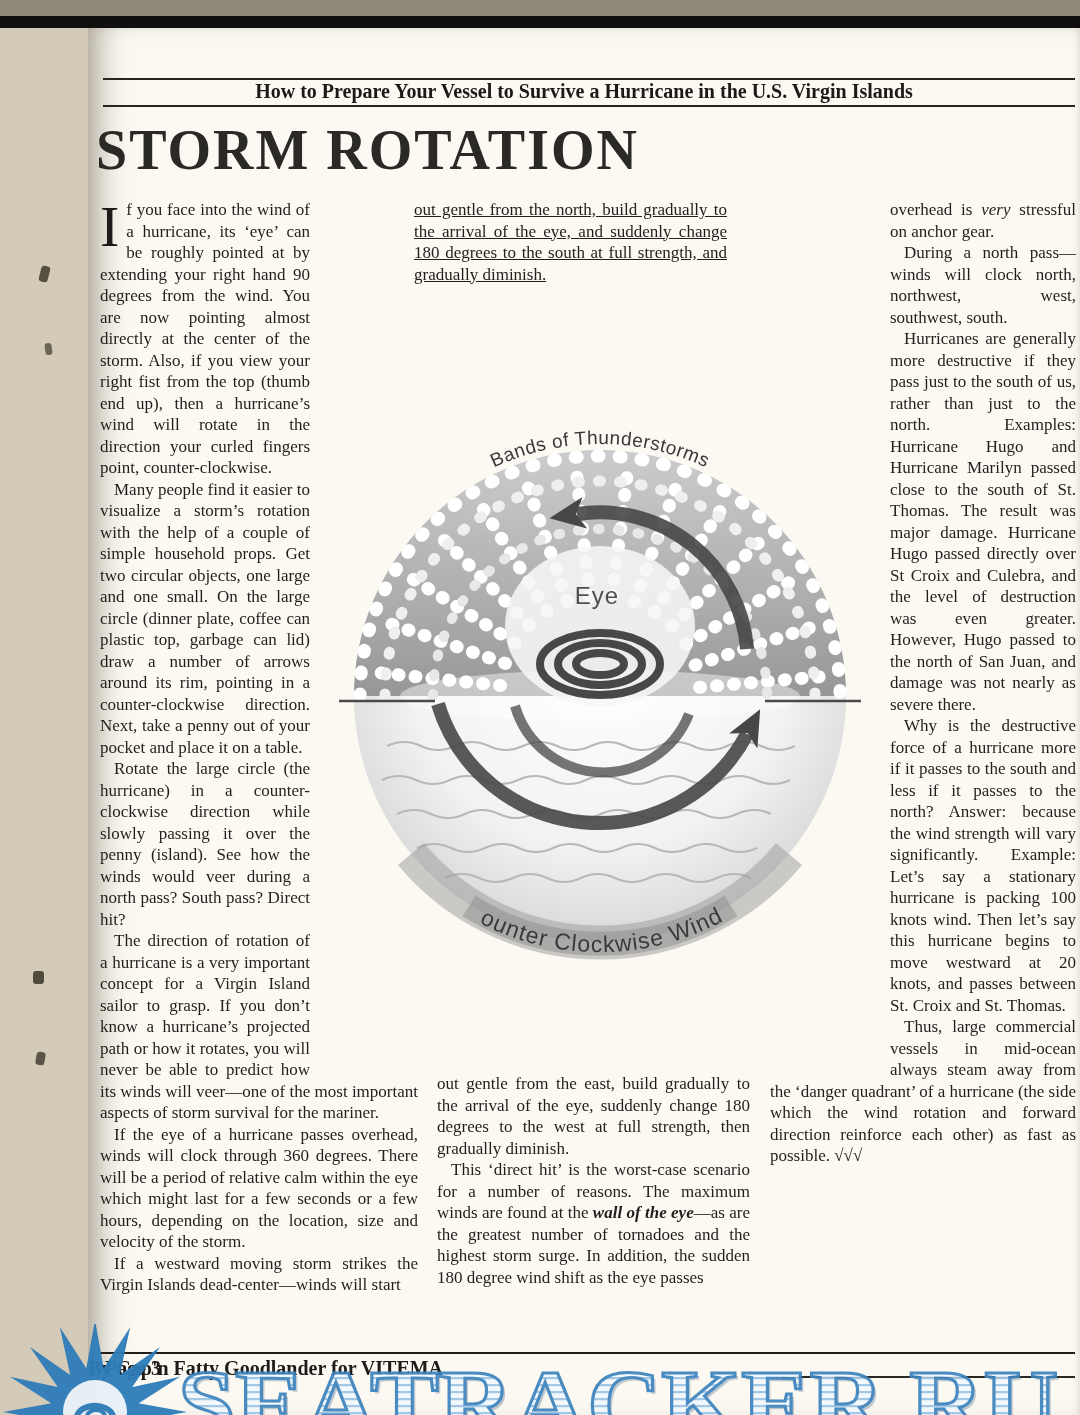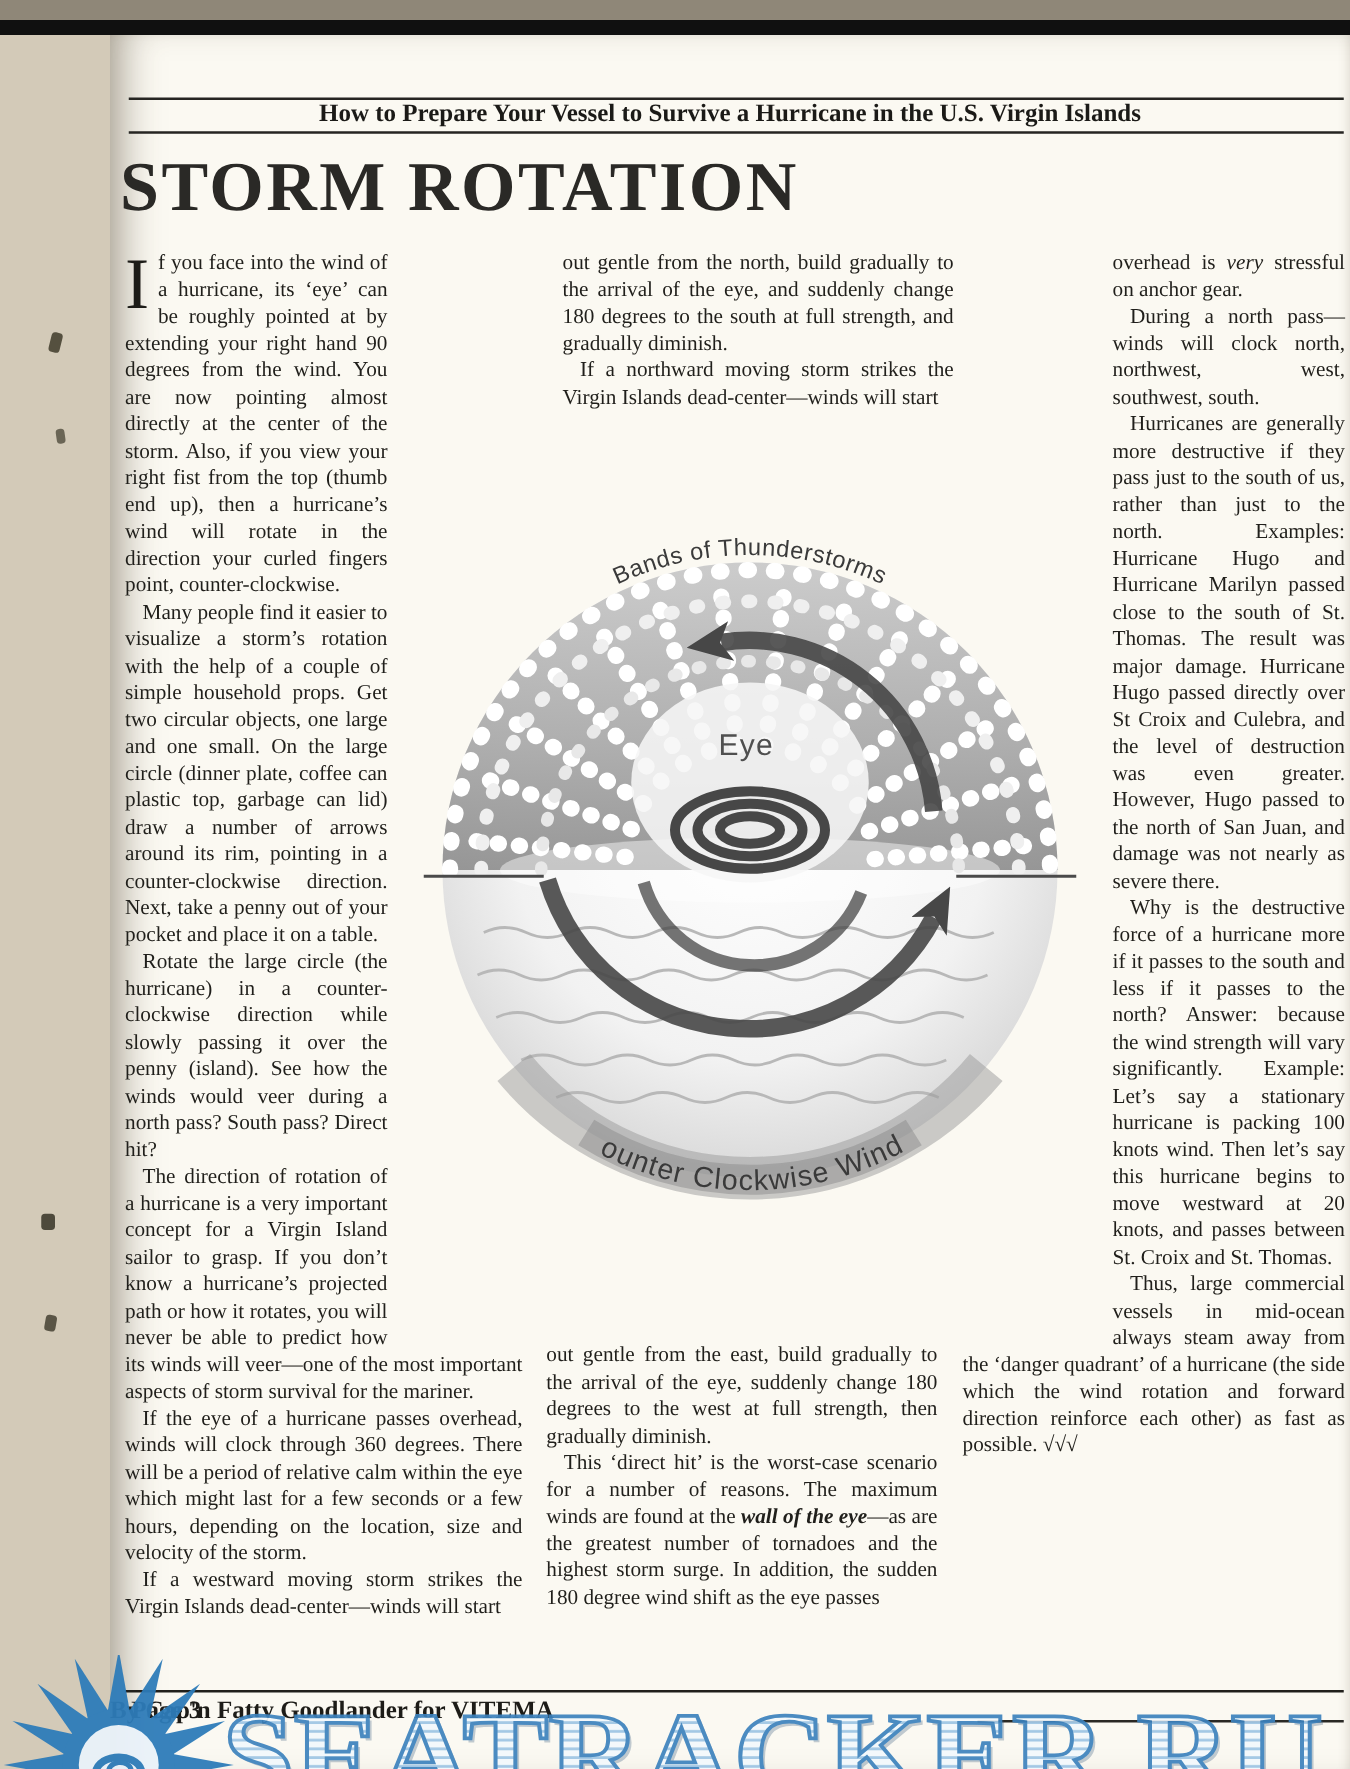--- a/index.html
+++ b/index.html
@@ -33,21 +33,21 @@
     font-weight:bold; font-size:56px; letter-spacing:2px; color:#2a2926;
   }
 
   .col {
     position:absolute; font-size:17px; line-height:21.5px; color:#201f1b;
     text-align:justify;
   }
   .col p { margin:0; text-indent:14px; }
   .col p.noindent { text-indent:0; }
   #col-left  { left:100px; top:183px; width:318px; }
-  #col-mid-top    { left:450px; top:183px; width:313px; }
+  #col-mid-top    { left:414px; top:183px; width:313px;text-decoration:underline; }
   #col-mid-bottom { left:437px; top:1057px; width:313px; }
   #col-right { left:770px; top:183px; width:306px; }
   .spacer-r { float:right; width:108px; height:740px; margin-top:133px; }
   .spacer-l { float:left;  width:120px; height:738px; margin-top:133px; }
   .dropcap {
     float:left; font-size:58px; line-height:50px; padding:3px 7px 0 0; color:#1d1c18;
   }
 
   #diagram { position:absolute; left:337px; top:398px; width:526px; height:560px; }
 
@@ -84,21 +84,20 @@
     <p class="noindent"><span class="dropcap">I</span><span>f you face into the wind of a hurricane, its ‘eye’ can be roughly pointed at by extending your right hand 90 degrees from the wind. You are now pointing almost directly at the center of the storm. Also, if you view your right fist from the top (thumb end up), then a hurricane’s wind will rotate in the direction your curled fingers point, counter-clockwise.</span></p>
     <p>Many people find it easier to visualize a storm’s rotation with the help of a couple of simple household props. Get two circular objects, one large and one small. On the large circle (dinner plate, coffee can plastic top, garbage can lid) draw a number of arrows around its rim, pointing in a counter-clockwise direction. Next, take a penny out of your pocket and place it on a table.</p>
     <p>Rotate the large circle (the hurricane) in a counter-clockwise direction while slowly passing it over the penny (island). See how the winds would veer during a north pass? South pass? Direct hit?</p>
     <p>The direction of rotation of a hurricane is a very important concept for a Virgin Island sailor to grasp. If you don’t know a hurricane’s projected path or how it rotates, you will never be able to predict how its winds will veer—one of the most important aspects of storm survival for the mariner.</p>
     <p>If the eye of a hurricane passes overhead, winds will clock through 360 degrees. There will be a period of relative calm within the eye which might last for a few seconds or a few hours, depending on the location, size and velocity of the storm.</p>
     <p>If a westward moving storm strikes the Virgin Islands dead-center—winds will start</p>
   </div>
 
   <div id="col-mid-top" class="col">
     <p class="noindent">out gentle from the north, build gradually to the arrival of the eye, and suddenly change 180 degrees to the south at full strength, and gradually diminish.</p>
-    <p>If a northward moving storm strikes the Virgin Islands dead-center—winds will start</p>
   </div>
 
   <div id="diagram">
     <svg width="526" height="560" viewBox="0 0 526 560">
       <defs>
         <radialGradient id="sphere" cx="50%" cy="42%" r="65%">
           <stop offset="0%" stop-color="#ffffff"></stop>
           <stop offset="60%" stop-color="#f2f2f2"></stop>
           <stop offset="85%" stop-color="#dcdcdc"></stop>
           <stop offset="100%" stop-color="#c4c4c4"></stop>

